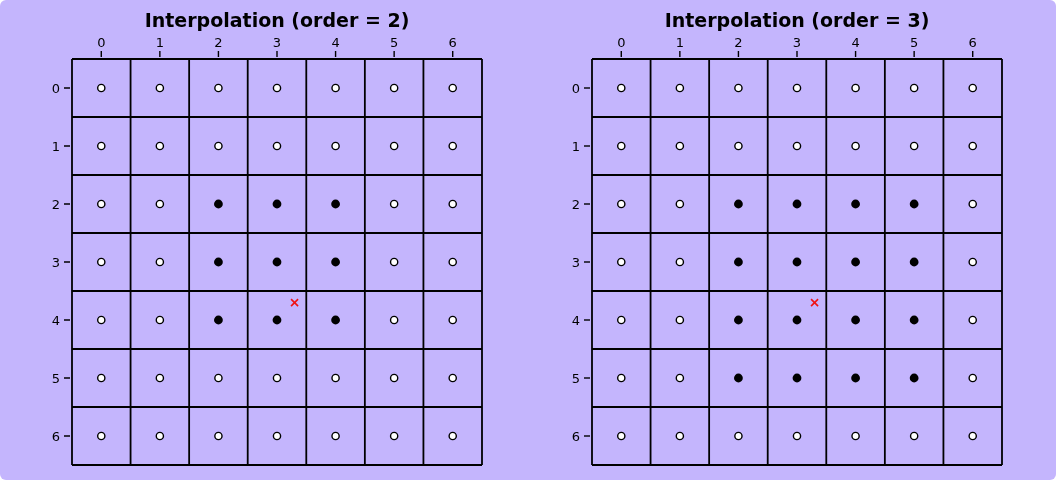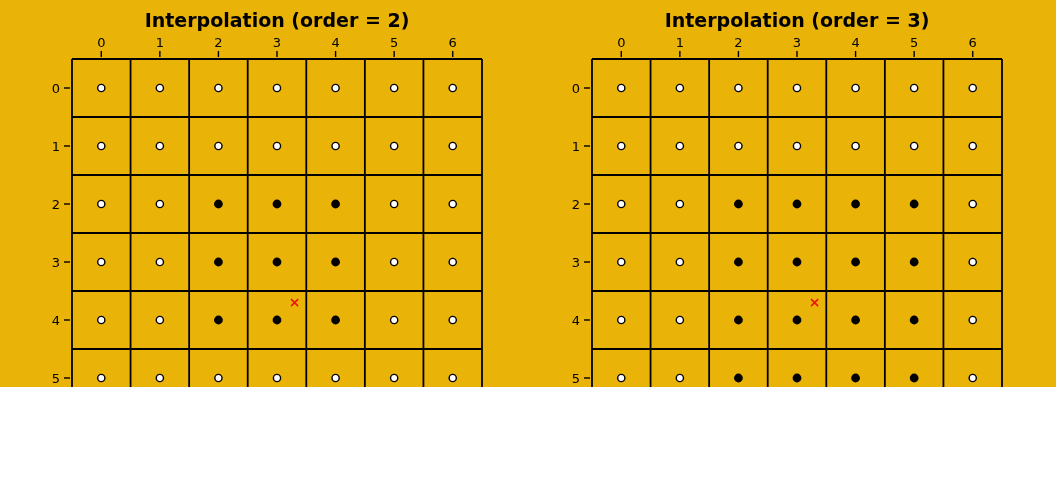--- a/index.html
+++ b/index.html
@@ -4,23 +4,24 @@
 <style>
   html, body {
     margin: 0;
     padding: 0;
     background: #ffffff;
     font-family: "DejaVu Sans", "Liberation Sans", sans-serif;
   }
   .figure {
     position: relative;
     width: 1056px;
-    height: 387px;
-    background: #eab308;
+    height: 480px;
+    background: #c4b5fd;
     overflow: hidden;
+    border-radius: 6px;
   }
   svg text {
     font-family: "DejaVu Sans", "Liberation Sans", sans-serif;
     fill: #000000;
   }
   .chart-title {
     font-size: 19px;
     font-weight: bold;
   }
   .tick-label {

